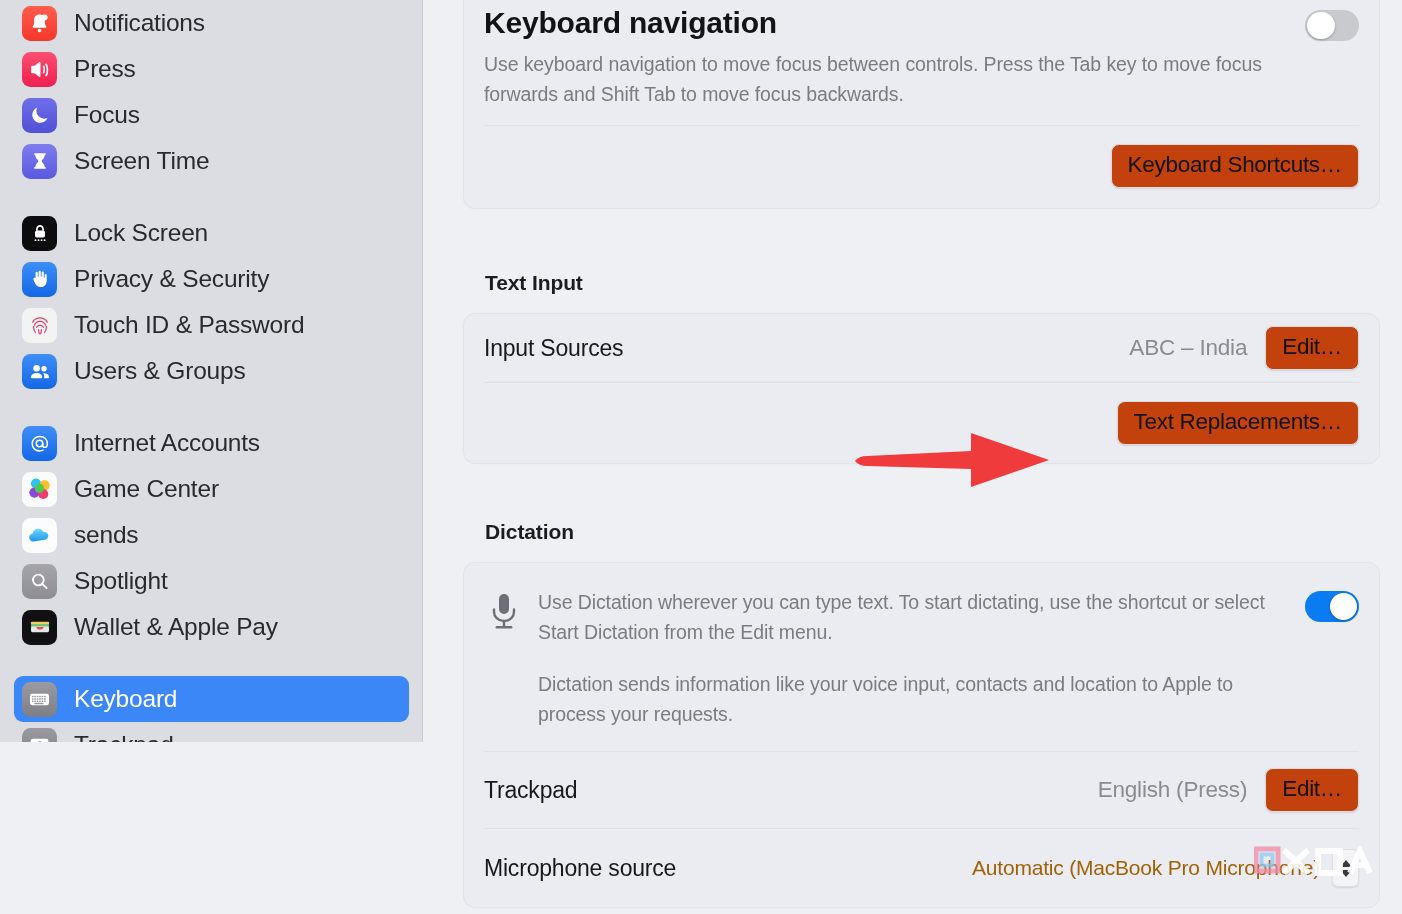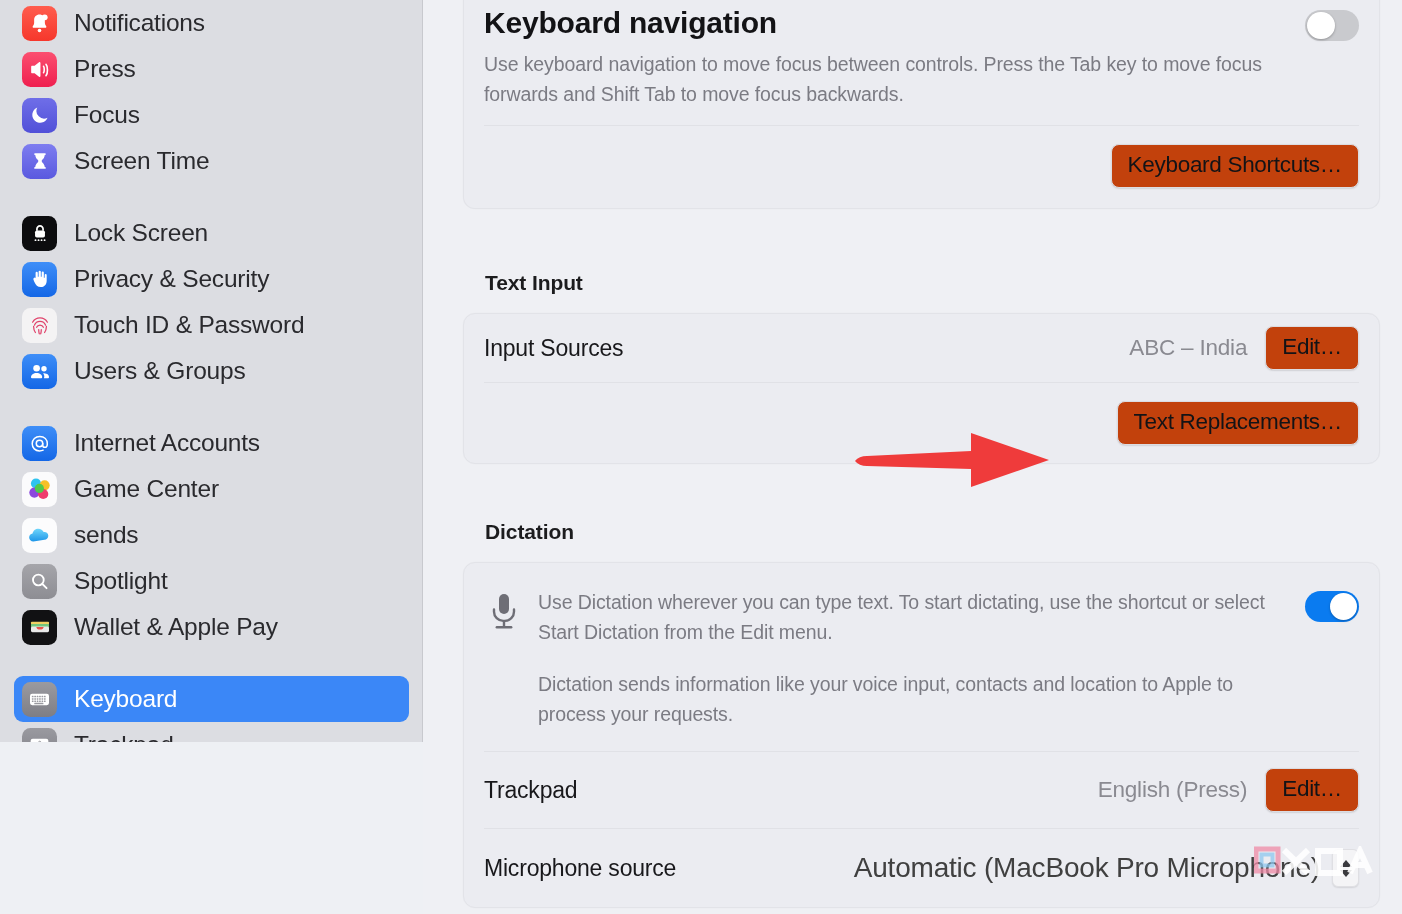--- a/index.html
+++ b/index.html
@@ -110,22 +110,22 @@
     letter-spacing: -0.1px;
     max-width: 810px;
   }
   .value {
     font-size: 22.5px;
     color: #8a8a91;
     letter-spacing: -0.2px;
     white-space: nowrap;
   }
   .value-dark {
-    font-size: 28px;
-    color: #404040;
+    font-size: 21px;
+    color: #a16207;
     letter-spacing: -0.2px;
     white-space: nowrap;
   }
   .btn {
     background: #c2410c;
     border: 0.5px solid #dcdce1;
     border-radius: 8px;
     font-family: "Liberation Sans", sans-serif;
     font-size: 22.5px;
     color: #131316;

